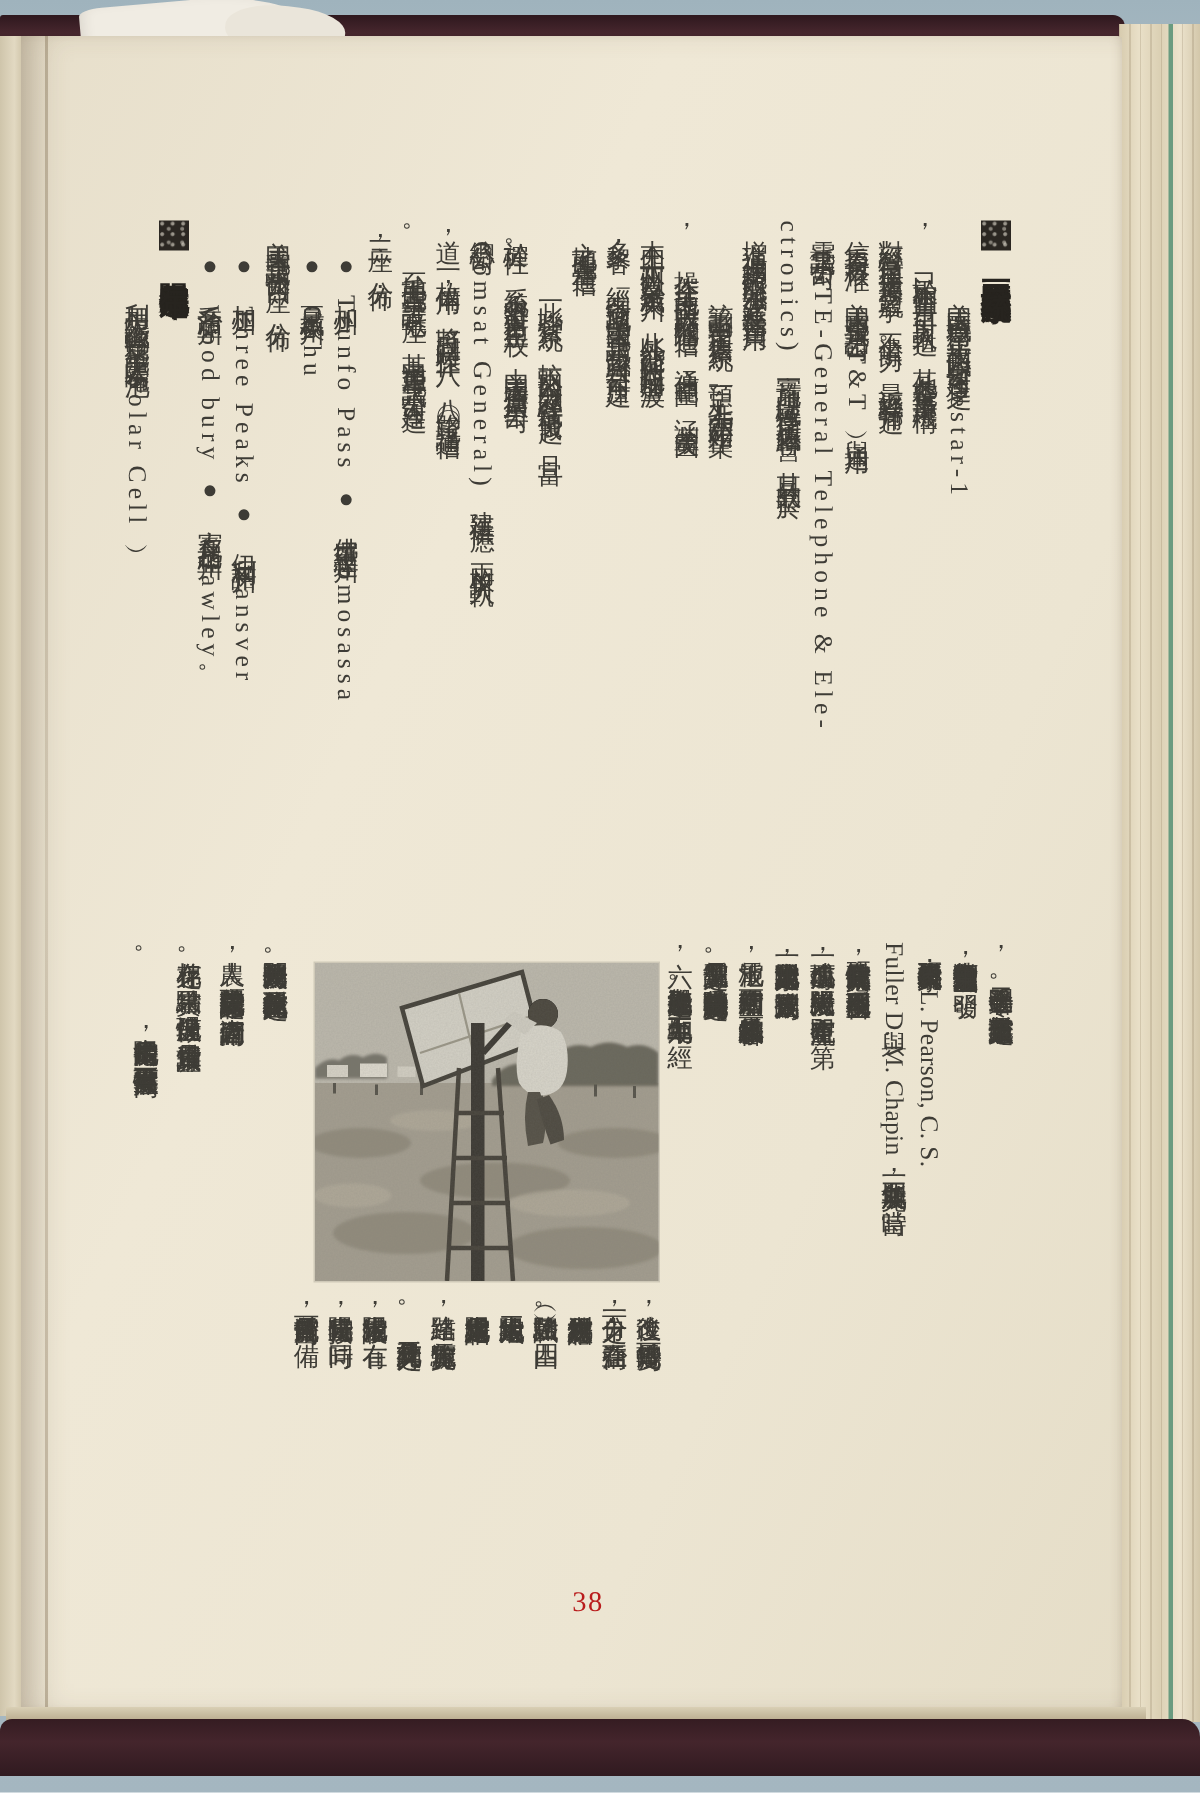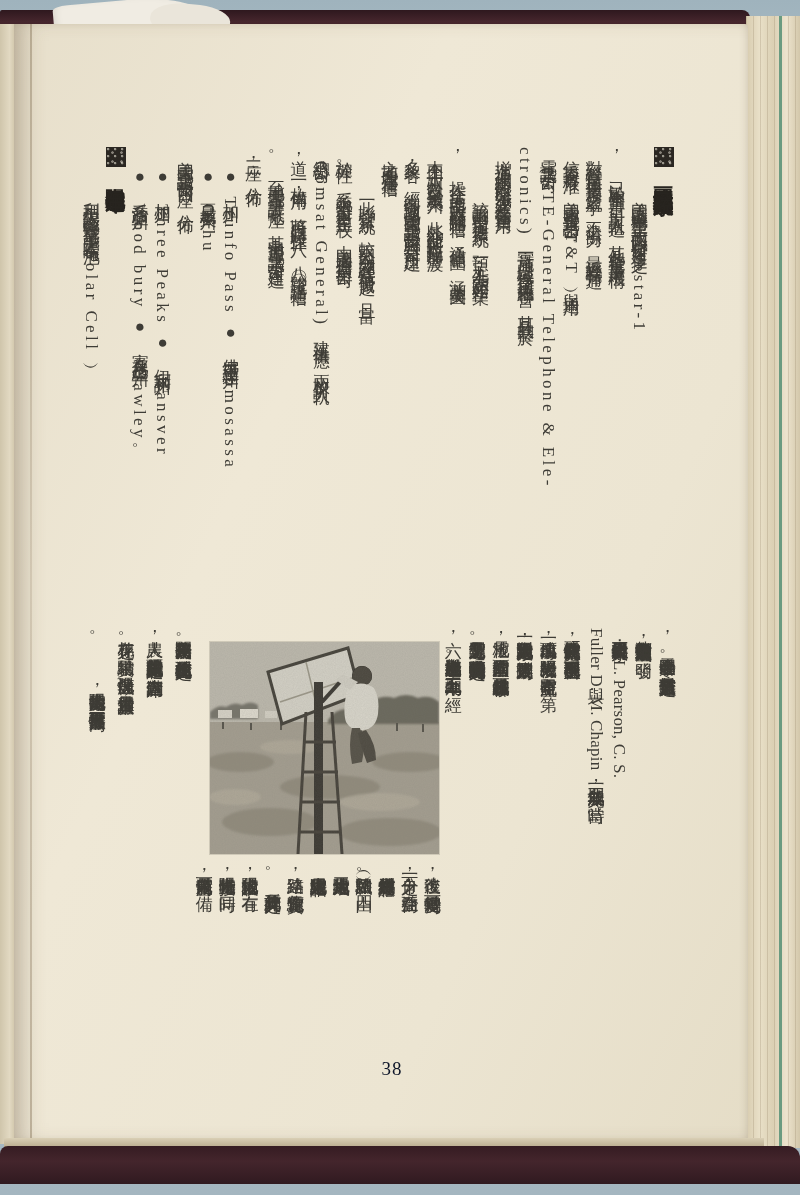--- a/index.html
+++ b/index.html
@@ -58,21 +58,21 @@
       linear-gradient(#2b2722,#2b2722);
     background-size:7px 7px,9px 9px,100% 100%;}
 
   
   .photo-group{width:246px;height:100%;display:flex;flex-direction:column;justify-content:space-between;}
   .photo{margin:14px 2px 0 15px;height:212px;background:#b5b1a6;box-shadow:0 0 0 1px #cfc9b8;}
   .photo svg{display:block;width:100%;height:100%;}
   .photo-cols{height:174px;display:flex;flex-direction:row-reverse;justify-content:space-between;}
 
   .page-number{position:absolute;left:368px;top:1058px;width:48px;text-align:center;
-    font-size:19px;color:#0f172a;letter-spacing:1px;}
+    font-size:19px;color:#b91c1c;letter-spacing:1px;}
 </style>
 </head>
 <body>
 
 <div class="scene">
 
   <div class="cover-top"></div>
   <div class="tissue"></div>
   <div class="tissue2"></div>
   <div class="fore-edge"></div>

